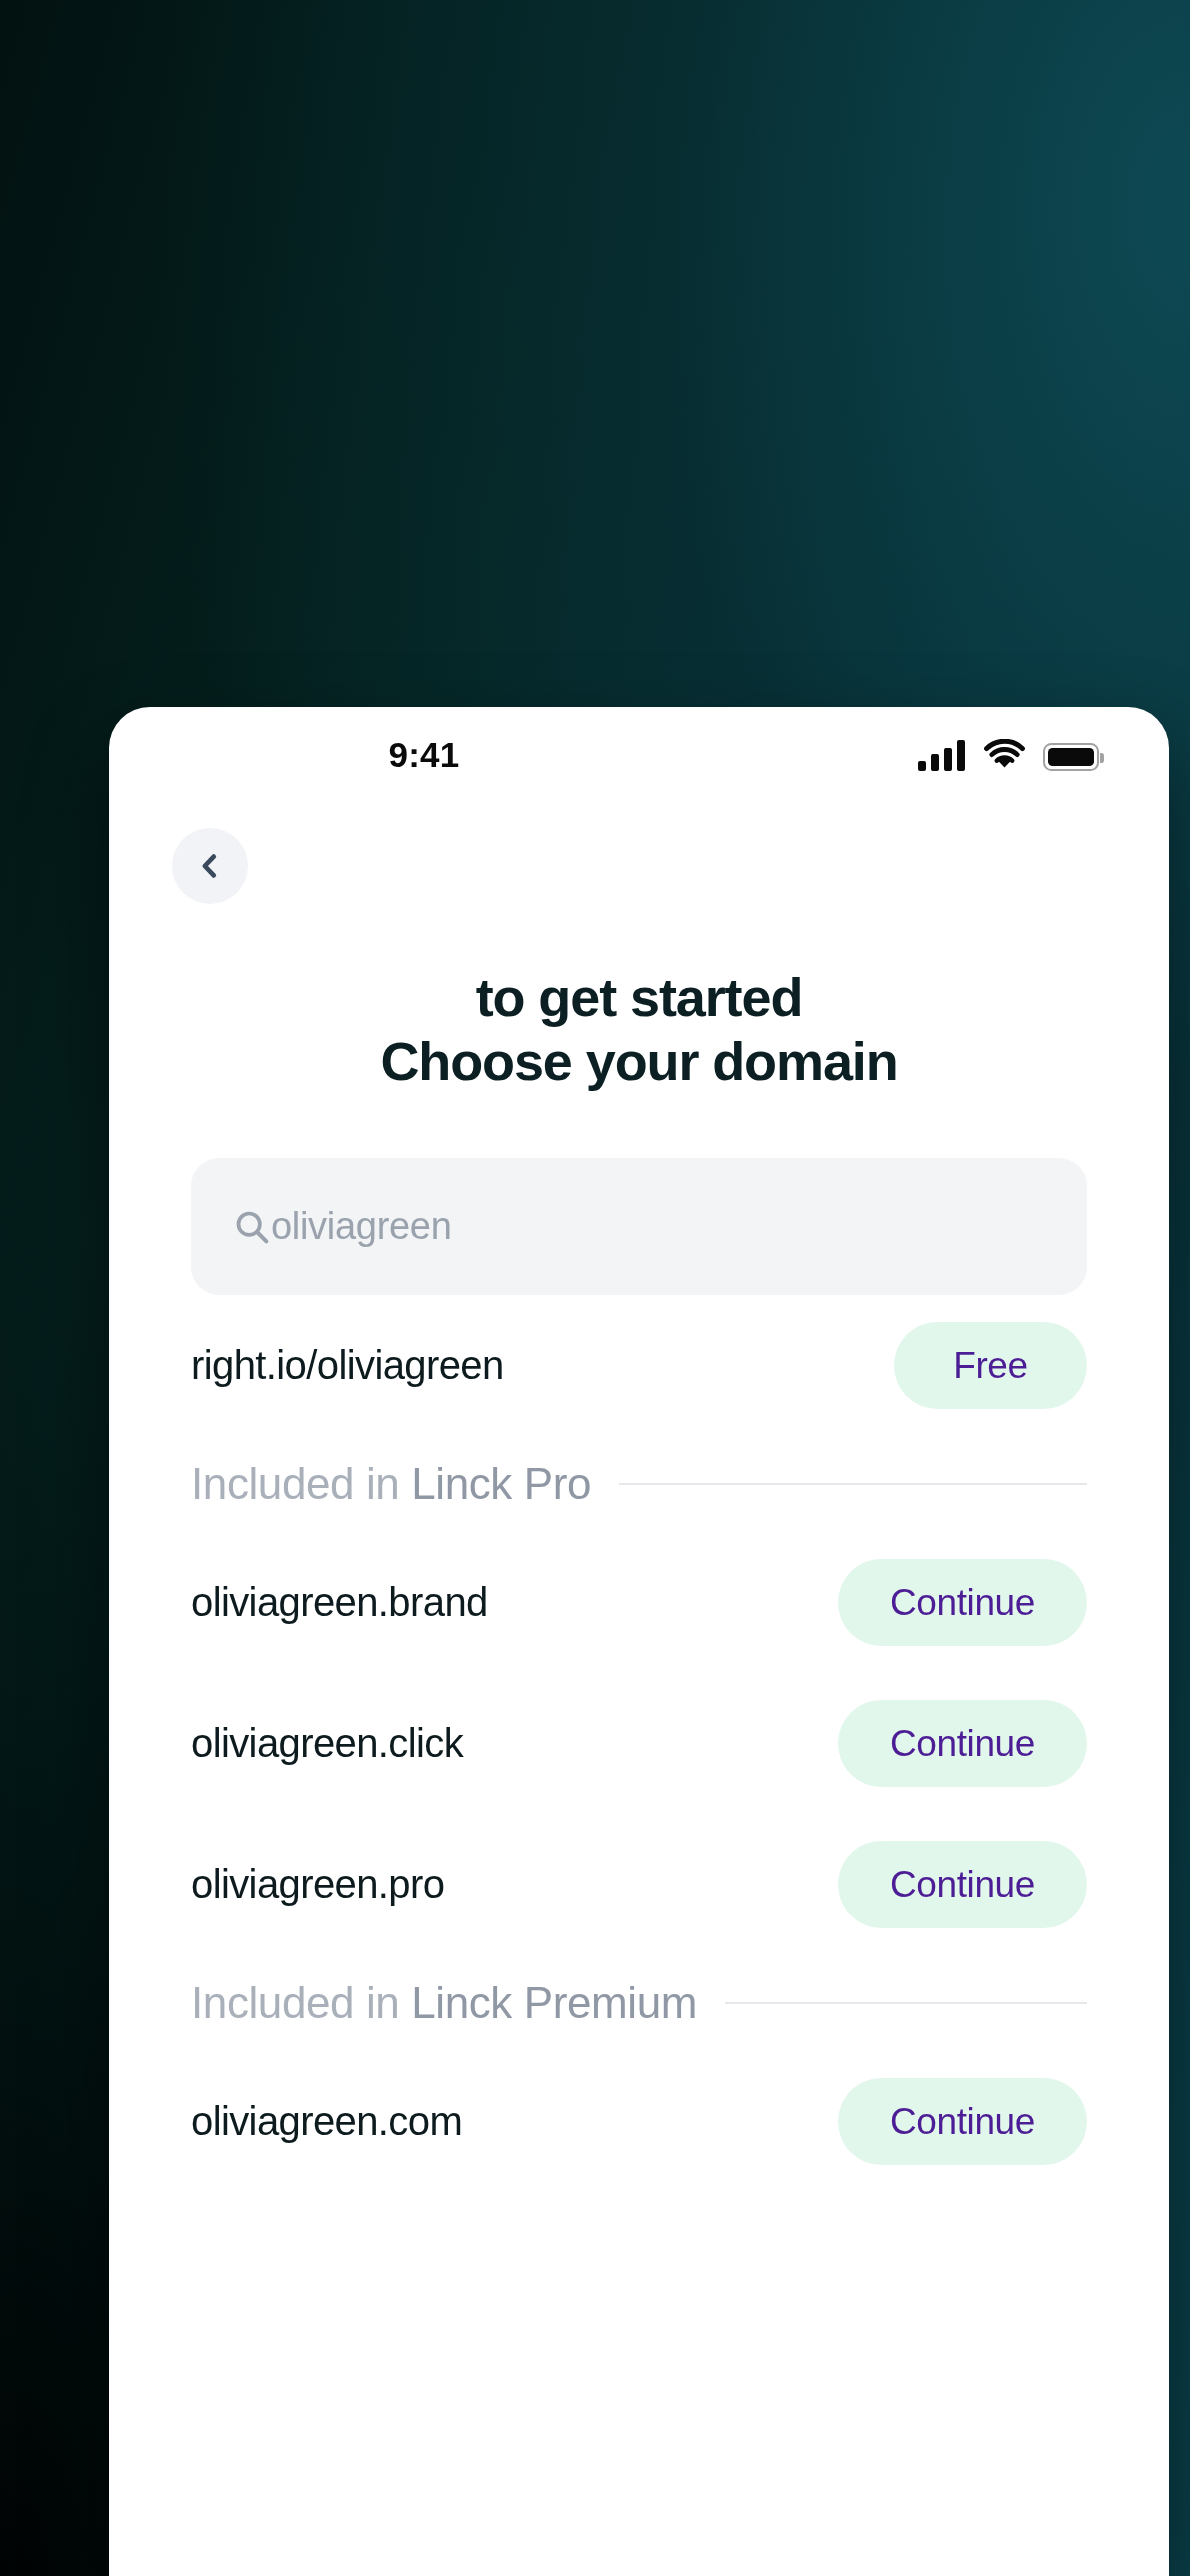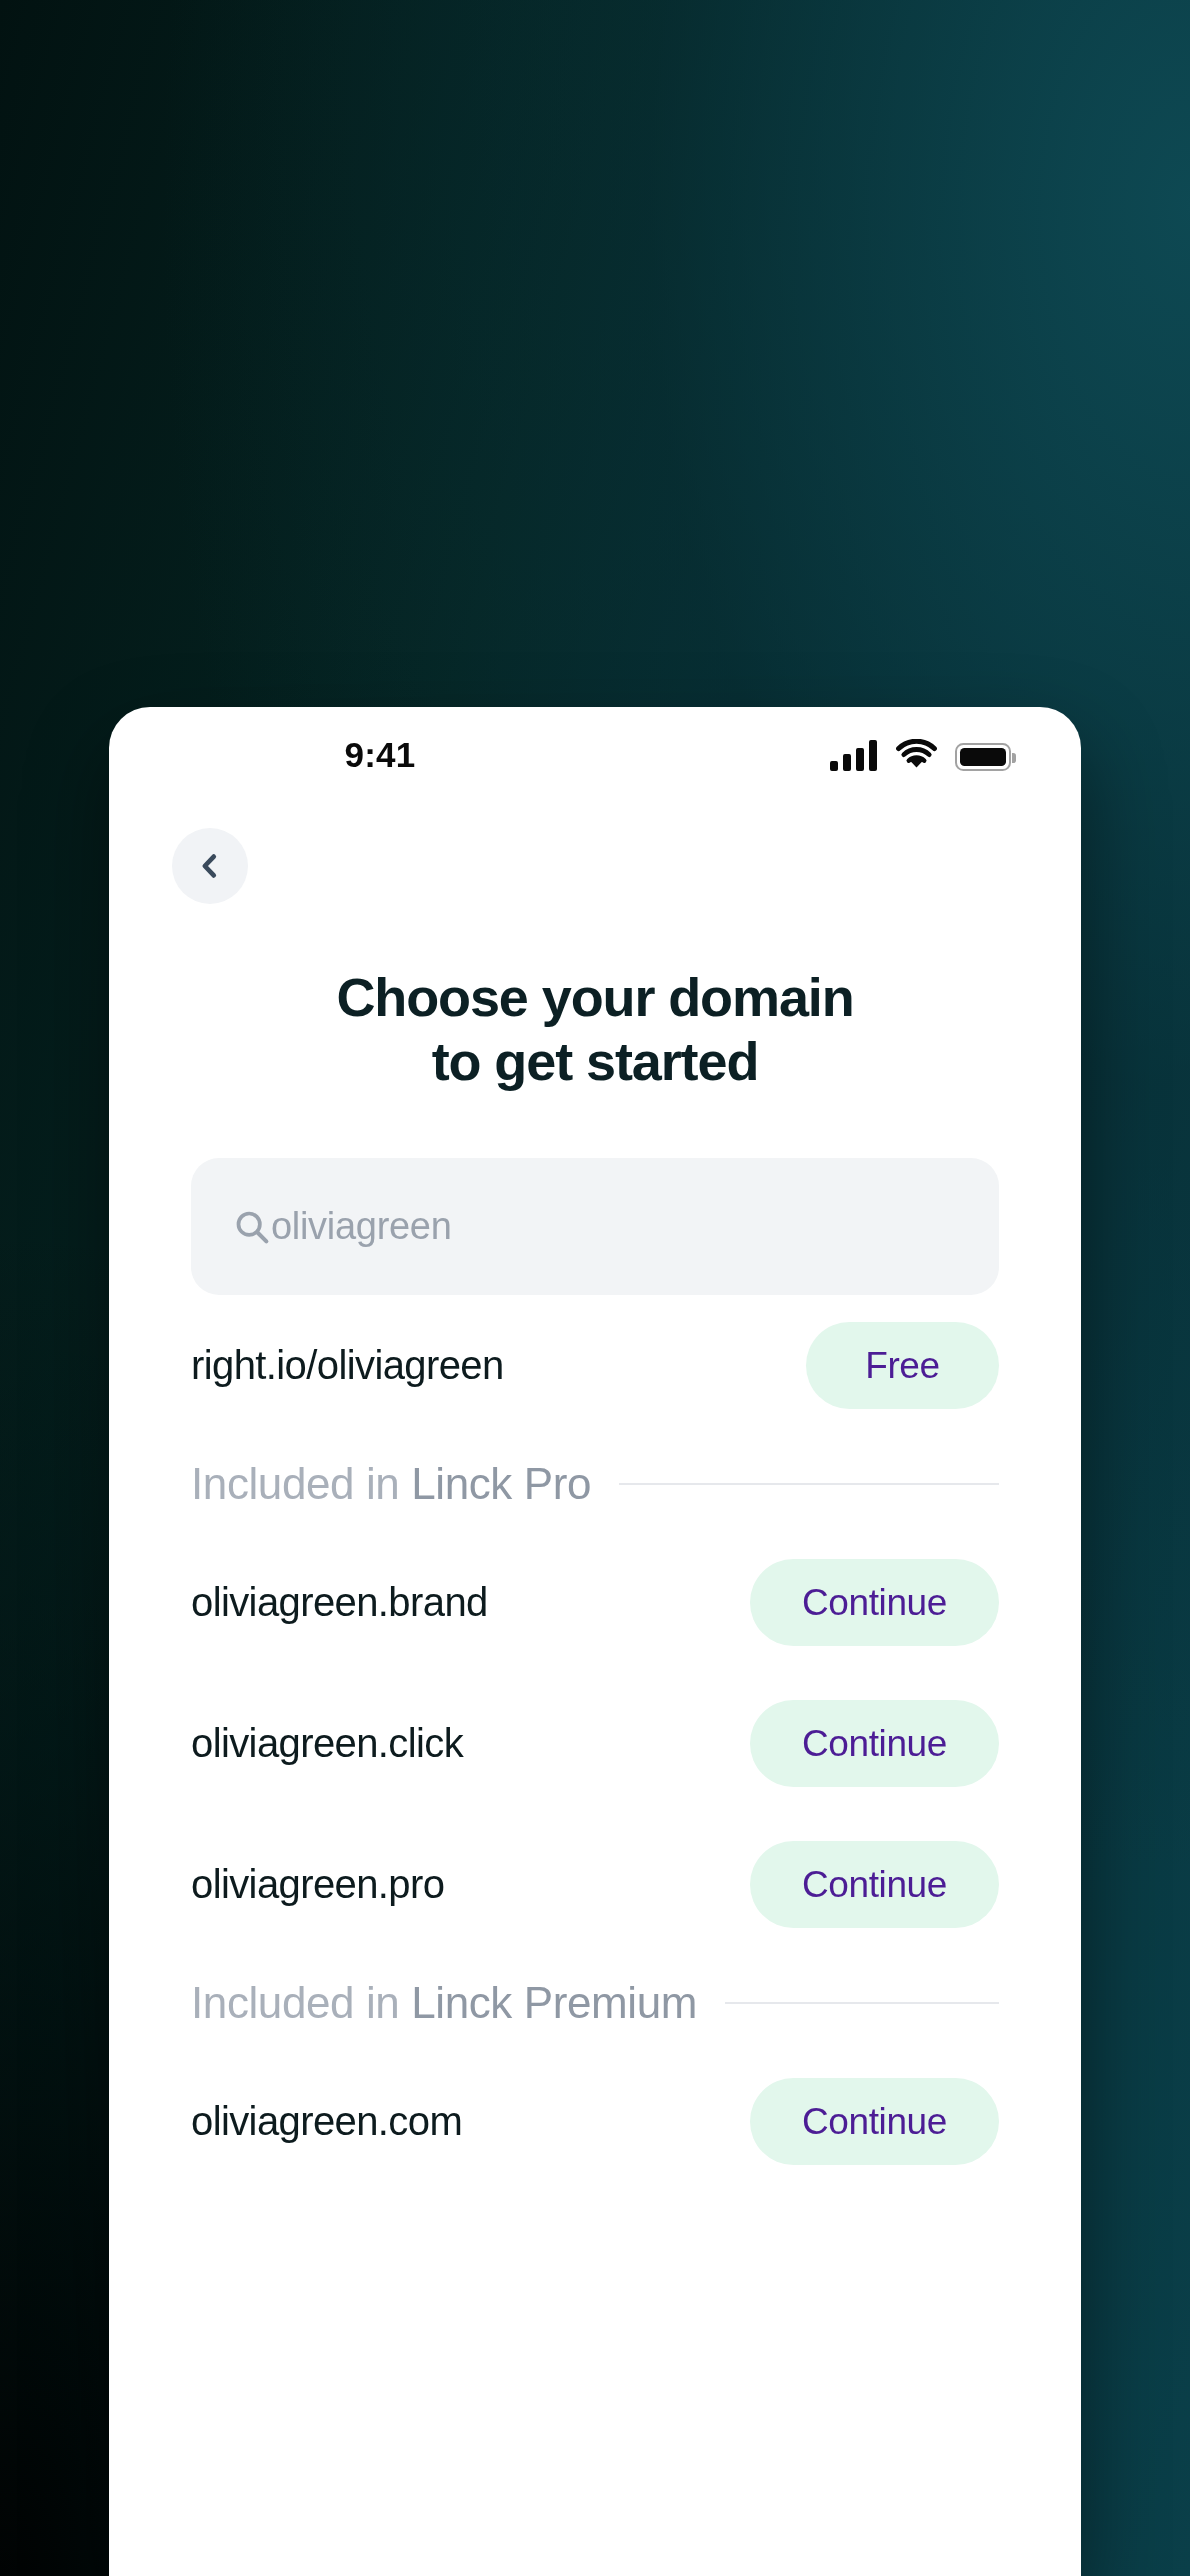--- a/index.html
+++ b/index.html
@@ -38,21 +38,21 @@
     line-height:1.16;
     color:#ffffff;
   }
   .headline .ln { display:block; }
 
   
   #phone {
     position:absolute;
     left:109px;
     top:707px;
-    width:972px;
+    width:1060px;
     height:1869px;
     background:#ffffff;
     border-radius:41px 41px 0 0;
     overflow:hidden;
     box-shadow:0 37px 83px rgba(0,0,0,0.45);
   }
 
   
   .statusbar {
     position:relative;
@@ -226,22 +226,22 @@
 
     <div class="backwrap">
       <div class="back-btn">
         <svg width="32" height="32" viewBox="0 0 34 34" aria-hidden="true">
           <path d="M21 7 L11.5 17 L21 27" stroke="#3a4a5c" stroke-width="5" fill="none" stroke-linecap="round" stroke-linejoin="round"></path>
         </svg>
       </div>
     </div>
 
     <div class="screen-title">
+      <span class="ln">to get started</span>
       <span class="ln">Choose your domain</span>
-      <span class="ln">to get started</span>
     </div>
 
     <div class="search-wrap">
       <div class="search-box">
         <span class="q">
           <svg width="39" height="39" viewBox="0 0 42 42" aria-hidden="true">
             <circle cx="18.5" cy="18.5" r="11.5" stroke="#9aa2ad" stroke-width="4" fill="none"></circle>
             <path d="M27.2 27.2 L37 37" stroke="#9aa2ad" stroke-width="4.4" stroke-linecap="round"></path>
           </svg>
         </span>

